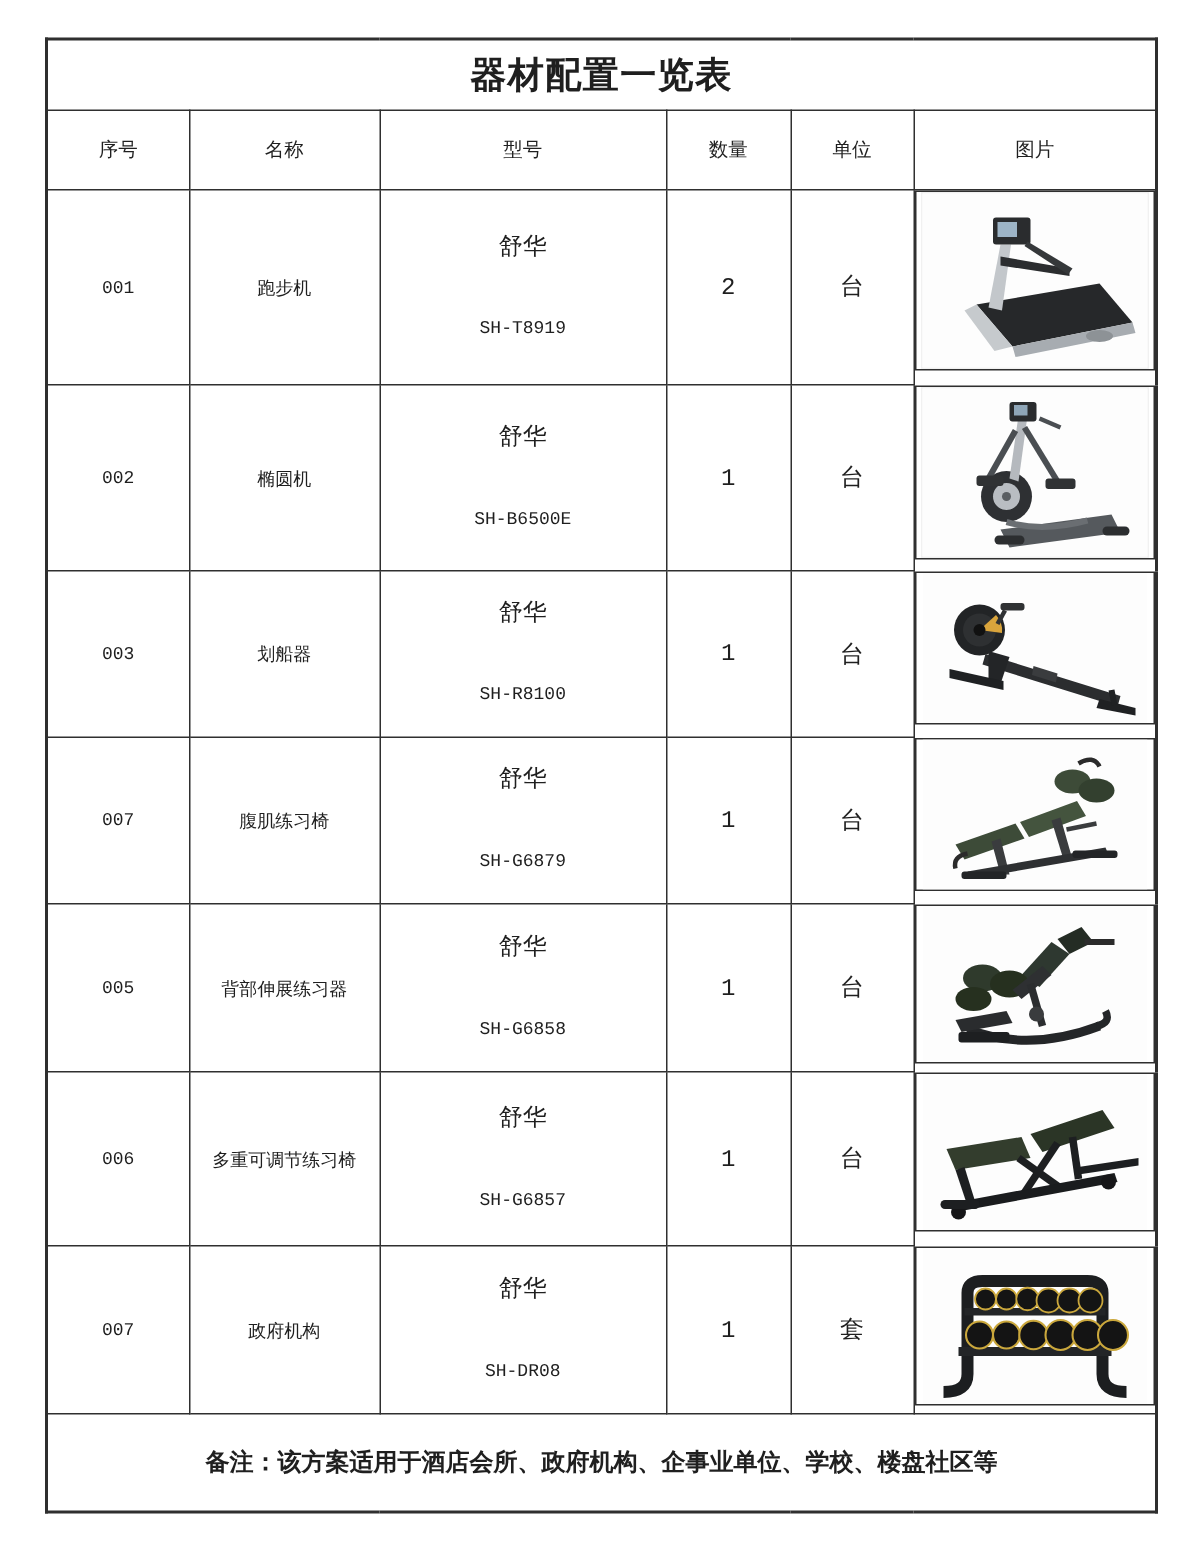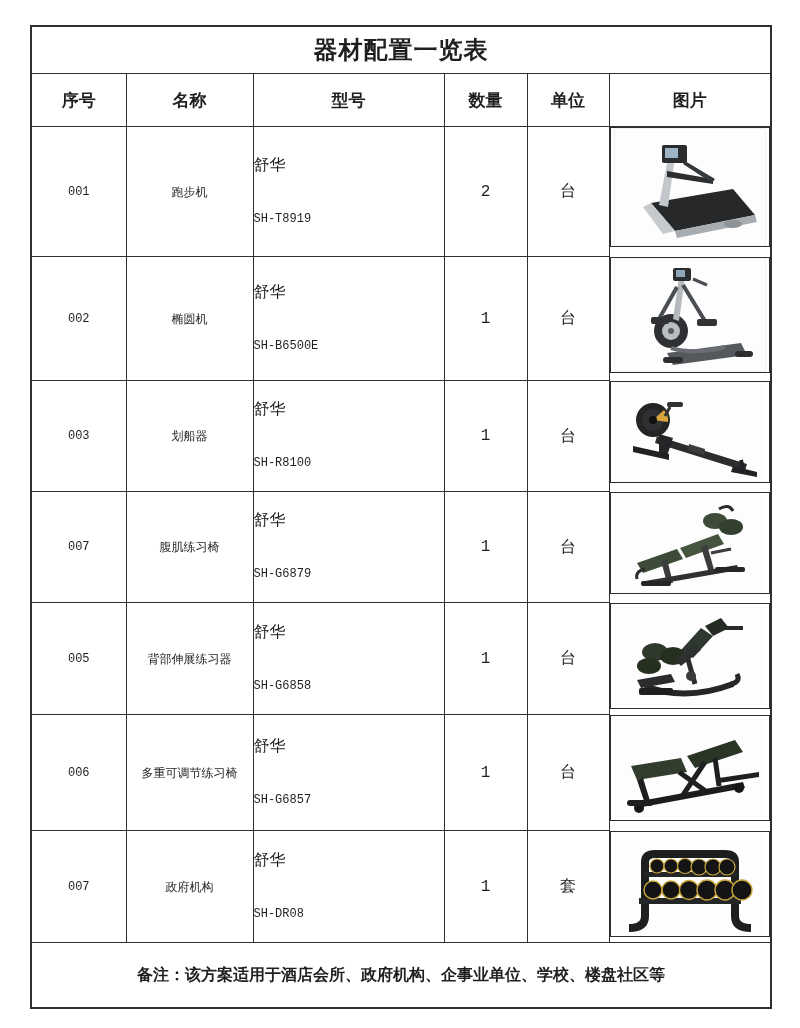--- a/index.html
+++ b/index.html
@@ -10,28 +10,28 @@
   .sheet{position:relative;width:636px;height:1028px;border-radius:17px;}
   table.equip{
     position:absolute;left:30px;top:25px;width:740px;
     border-collapse:collapse;table-layout:fixed;
     border:2px solid #2f2f2f;
   }
   table.equip td{border:1px solid #2f2f2f;padding:0;text-align:center;vertical-align:middle;}
   col.c-no{width:95px;} col.c-name{width:127px;} col.c-model{width:191px;}
   col.c-qty{width:83px;} col.c-unit{width:82px;} col.c-img{width:162px;}
   tr.title-row td{height:46px;font-size:24px;font-weight:bold;letter-spacing:1px;}
-  tr.header-row td{height:52px;font-size:17px;font-weight:bold;}
+  tr.header-row td{height:52px;font-size:13px;font-weight:normal;}
   tr.rh1{height:130px;} tr.rh2{height:124px;} tr.rh3{height:111px;}
   tr.rh4{height:111px;} tr.rh5{height:112px;} tr.rh6{height:116px;}
   tr.rh7{height:112px;}
   tr.footer-row td{height:64px;font-size:16px;font-weight:bold;margin-top:48px;}
   .mono{font-family:"Liberation Mono","DejaVu Sans Mono",monospace;font-size:12px;}
   .cell-name{font-size:12px;line-height:54px;padding:0 10px;word-break:break-all;}
-  .cell-model{display:flex;flex-direction:column;justify-content:center;align-items:flex-start;}
+  .cell-model{display:flex;flex-direction:column;justify-content:center;align-items:center;}
   .cell-model .brand{font-size:16px;line-height:54px;}
   .cell-model .model{line-height:54px;}
   .cell-qty,.cell-unit{font-size:16px;}
   .photo{display:flex;justify-content:center;align-items:center;}
   .photo-box{background:#fefefe;border:1px solid #f1f1f1;line-height:0;}
   svg{display:block;}
 </style>
 </head>
 <body>
 

